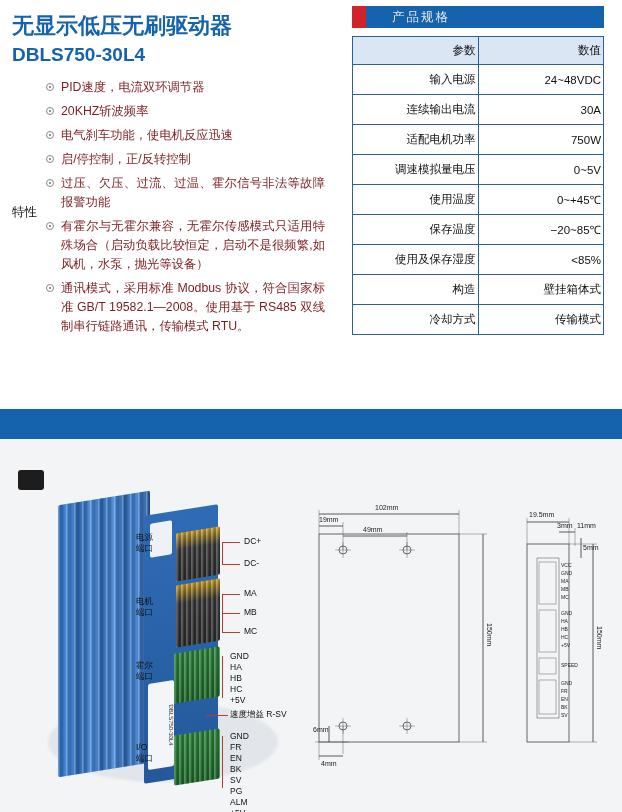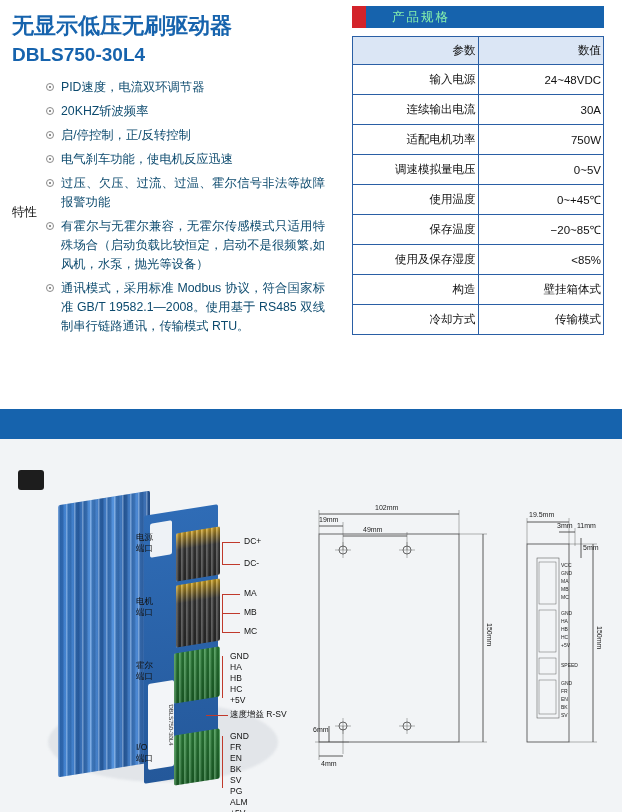--- a/index.html
+++ b/index.html
@@ -62,21 +62,21 @@
     list-style: none;
     margin: 0;
     padding: 0;
   }
   .feature-list li {
     position: relative;
     padding-left: 15px;
     font-size: 12.3px;
     line-height: 19px;
     margin-bottom: 5px;
-    color: #0c4a6e;
+    color: #7f1d1d;
     text-align: justify;
   }
   .feature-list li .bullet {
     position: absolute;
     left: 0;
     top: 5px;
     width: 8px;
     height: 8px;
     border-radius: 50%;
     border: 1.4px solid #8a8a8a;
@@ -106,21 +106,21 @@
     height: 22px;
     margin-bottom: 8px;
   }
   .spec-head-red {
     width: 14px;
     background: #d3232a;
   }
   .spec-head-blue {
     flex: 1 1 auto;
     background: #1663ad;
-    color: #86efac;
+    color: #e5e5e5;
     font-size: 12.5px;
     letter-spacing: 2px;
     display: flex;
     align-items: center;
     padding-left: 26px;
     box-sizing: border-box;
   }
   table.spec {
     border-collapse: collapse;
     width: 100%;
@@ -316,22 +316,22 @@
 
   <div class="left-col">
     <div class="title-main">无显示低压无刷驱动器</div>
     <div class="title-model">DBLS750-30L4</div>
 
     <div class="feature-wrap">
       <div class="feature-label">特性</div>
       <ul class="feature-list">
         <li><span class="bullet"></span><span>PID速度，电流双环调节器</span></li>
         <li><span class="bullet"></span><span>20KHZ斩波频率</span></li>
+        <li><span class="bullet"></span><span>电气刹车功能，使电机反应迅速</span></li>
         <li><span class="bullet"></span><span>启/停控制，正/反转控制</span></li>
-        <li><span class="bullet"></span><span>电气刹车功能，使电机反应迅速</span></li>
         <li><span class="bullet"></span><span>过压、欠压、过流、过温、霍尔信号非法等故障报警功能</span></li>
         <li><span class="bullet"></span><span>有霍尔与无霍尔兼容，无霍尔传感模式只适用特殊场合（启动负载比较恒定，启动不是很频繁,如风机，水泵，抛光等设备）</span></li>
         <li><span class="bullet"></span><span>通讯模式，采用标准 Modbus 协议，符合国家标准 GB/T 19582.1—2008。使用基于 RS485 双线制串行链路通讯，传输模式 RTU。</span></li>
       </ul>
     </div>
   </div>
 
   <div class="spec-block">
     <div class="spec-head">
       <div class="spec-head-red"></div>

